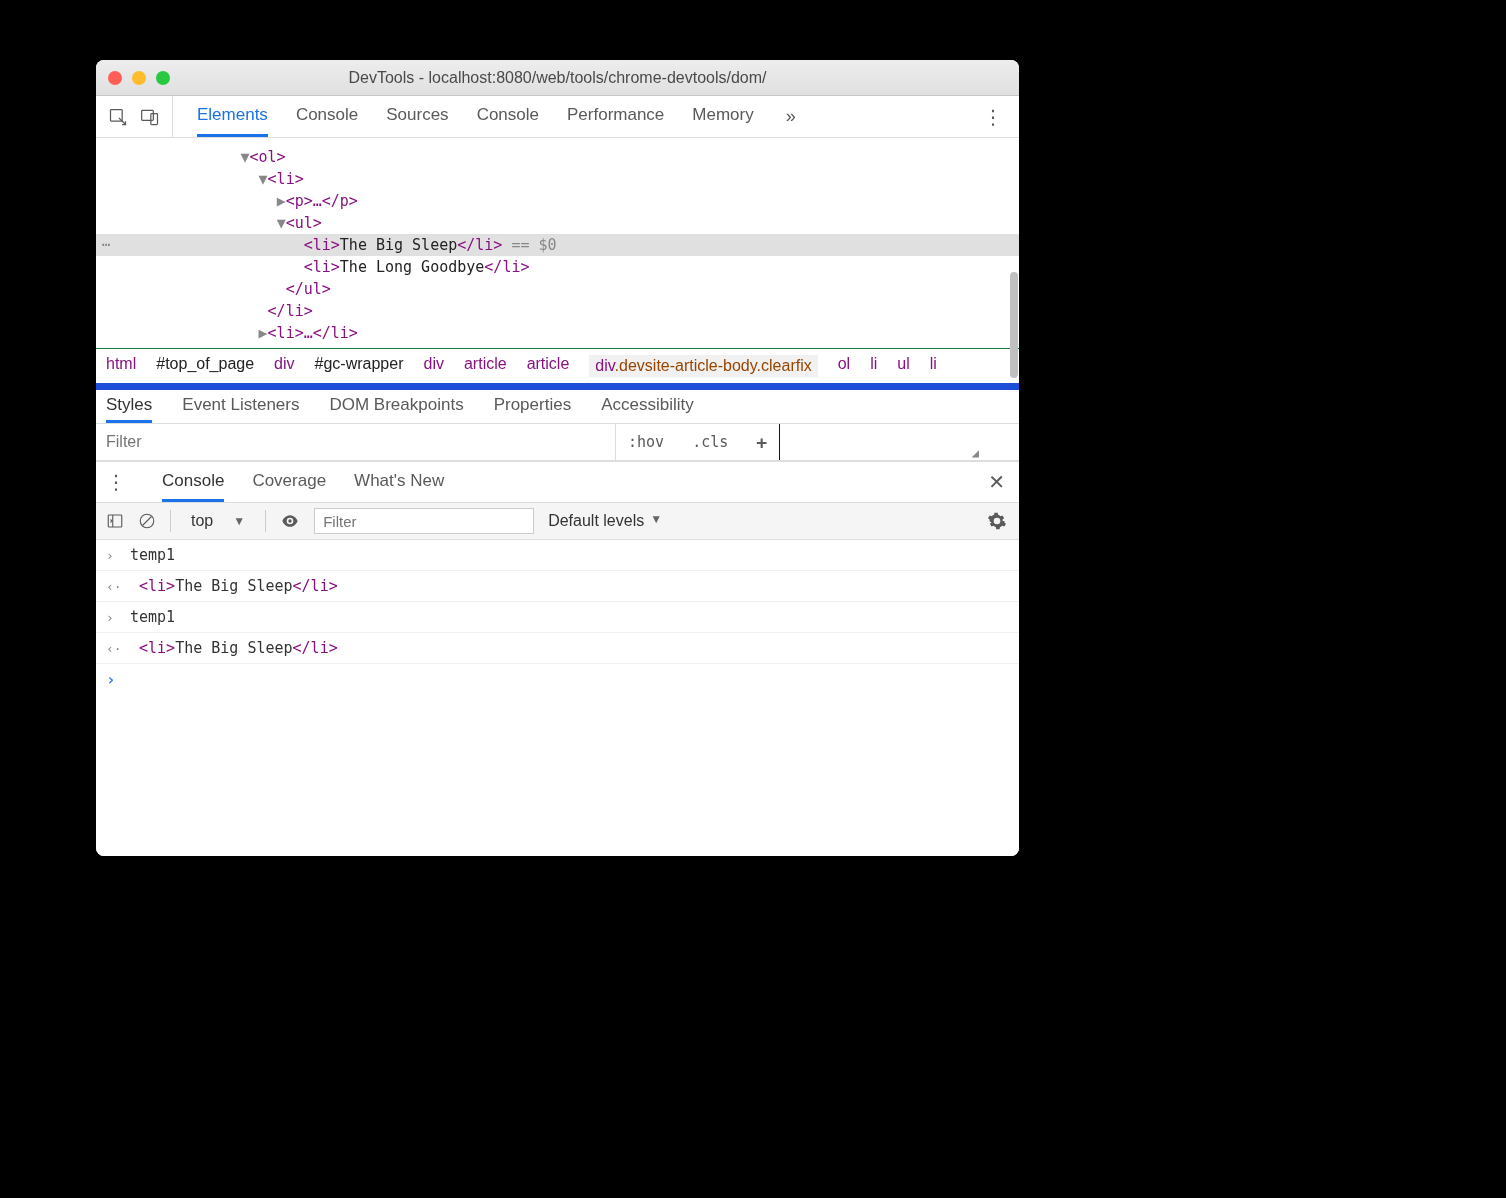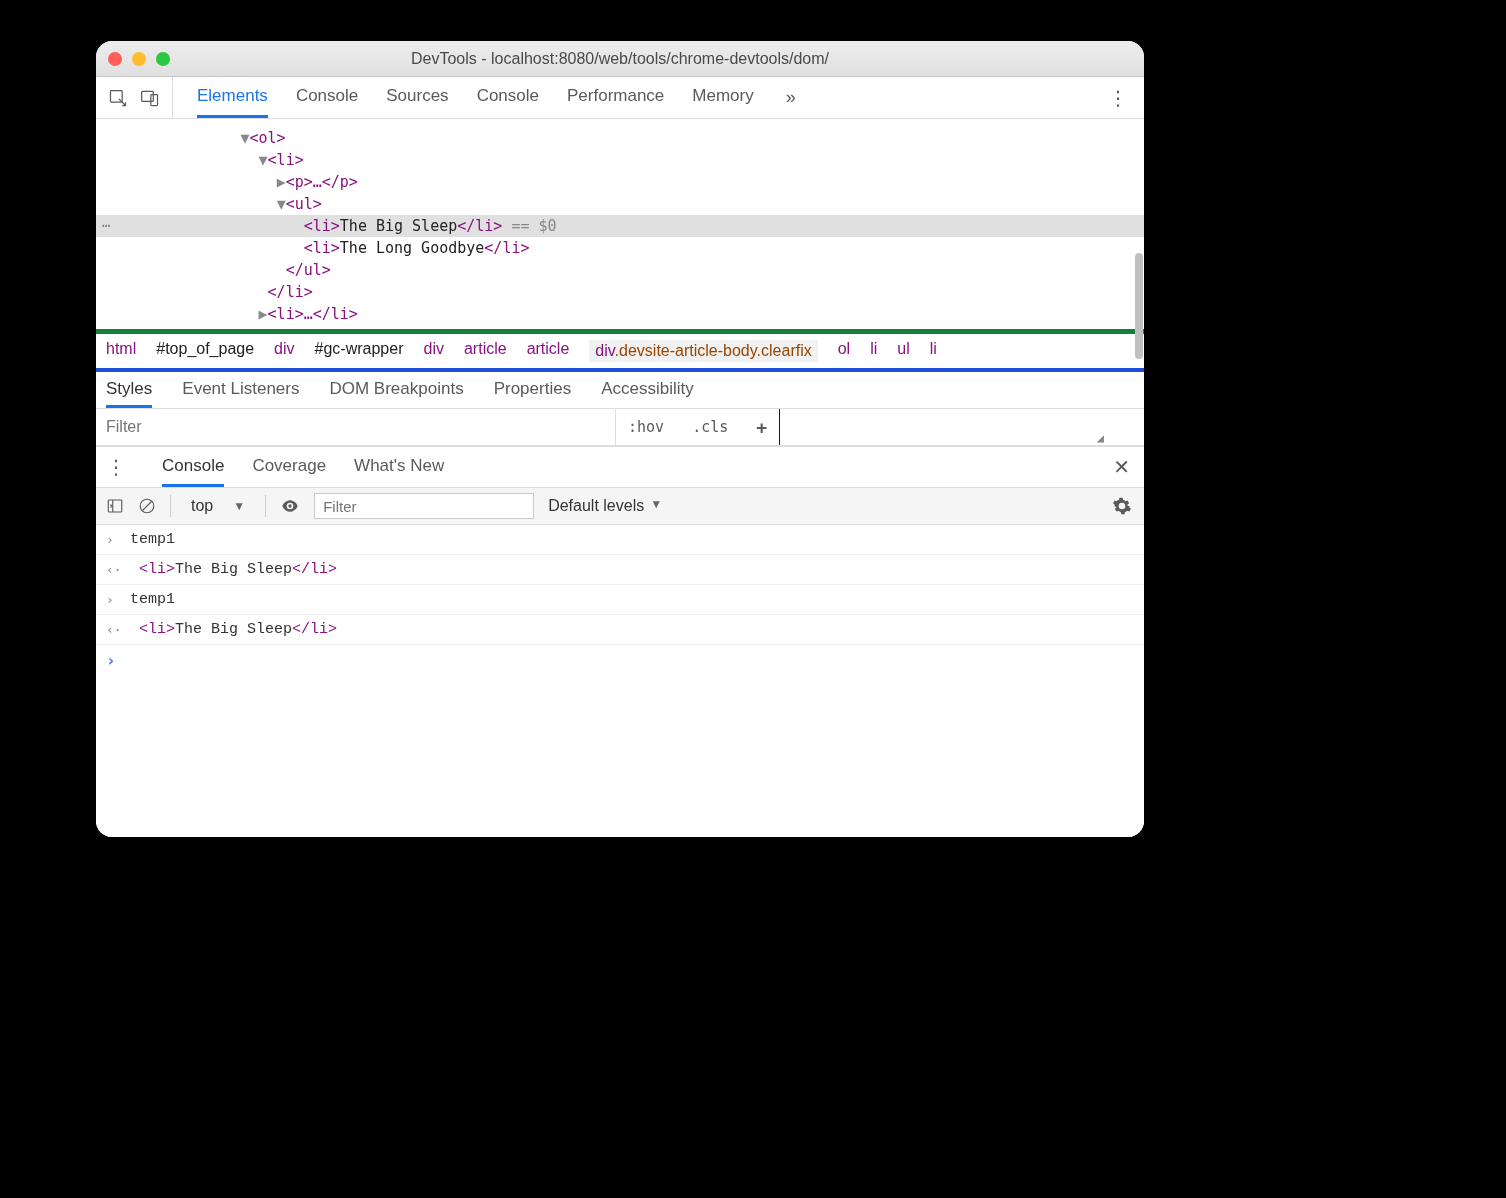--- a/index.html
+++ b/index.html
@@ -1,17 +1,17 @@
 <!DOCTYPE html>
 <html><head>
 <meta charset="utf-8">
 <style>
 * { box-sizing: border-box; margin: 0; padding: 0; }
 body { background: #000; width: 1506px; height: 1198px; font-family: -apple-system, BlinkMacSystemFont, "Segoe UI", Helvetica, Arial, sans-serif; position: relative; }
-.window { position: absolute; left: 96px; top: 41px; width: 1048px; height: 796px; background: #fff; border-radius: 16px; box-shadow: 0 20px 60px rgba(0,0,0,0.5); overflow: hidden; display: flex; flex-direction: column; }
+.window { position: absolute; left: 96px; top: 60px; width: 923px; height: 796px; background: #fff; border-radius: 8px; box-shadow: 0 20px 60px rgba(0,0,0,0.5); overflow: hidden; display: flex; flex-direction: column; }
 .titlebar { height: 36px; background: linear-gradient(#ededed, #e0e0e0); border-bottom: 1px solid #c7c7c7; display: flex; align-items: center; padding: 0 12px; position: relative; }
 .traffic { display: flex; gap: 10px; }
 .tl { width: 14px; height: 14px; border-radius: 50%; }
 .tl.red { background: #ff5f57; }
 .tl.yellow { background: #ffbd2e; }
 .tl.green { background: #28c940; }
 .title { position: absolute; left: 50%; transform: translateX(-50%); font-size: 16px; color: #4a4a4a; }
 .maintabs { height: 42px; border-bottom: 1px solid #ddd; display: flex; align-items: center; padding: 0 12px; gap: 8px; position: relative; }
 .tool-icons { display: flex; gap: 12px; align-items: center; padding-right: 12px; border-right: 1px solid #ddd; height: 100%; }
 .svgicon { width: 20px; height: 20px; fill: none; stroke: #5a5a5a; stroke-width: 1.5; }
@@ -22,26 +22,26 @@
 .kebab { position: absolute; right: 16px; font-size: 20px; color: #5a5a5a; cursor: pointer; }
 .dom-tree { font-family: Menlo, Consolas, monospace; font-size: 15px; padding: 8px 0 4px 0; color: #222; background: #fff; position: relative; }
 .tree-line { padding: 2px 0; white-space: pre; }
 .tree-line.selected { background: #e0e0e0; }
 .ellipsis-left { position: absolute; left: 6px; color: #888; font-size: 14px; }
 .tag { color: #881280; }
 .text { color: #222; }
 .arrow { color: #888; }
 .eqzero { color: #888; }
 .scrollthumb { position: absolute; right: 1px; top: 134px; width: 8px; height: 106px; background: #c0c0c0; border-radius: 4px; }
-.breadcrumb { border-top: 5px solid #15803d; padding: 6px 10px; font-size: 16px; display: flex; gap: 20px; flex-wrap: wrap; white-space: nowrap; }
+.breadcrumb { border-top: 1px solid #15803d; padding: 6px 10px; font-size: 16px; display: flex; gap: 20px; flex-wrap: wrap; white-space: nowrap; }
 .bc { color: #881280; cursor: pointer; }
 .bc.idspec { color: #222; }
 .bc.highlight { background: #f1f1f1; padding: 2px 6px; color: #881280; }
 .bc .cls { color: #994500; }
-.styles-tabs { border-top: 4px solid #1d4ed8; display: flex; gap: 30px; padding: 0 10px; height: 40px; align-items: center; font-size: 17px; color: #5a5a5a; }
+.styles-tabs { border-top: 7px solid #1d4ed8; display: flex; gap: 30px; padding: 0 10px; height: 40px; align-items: center; font-size: 17px; color: #5a5a5a; }
 .styles-tabs .stab { cursor: pointer; height: 100%; display: flex; align-items: center; border-bottom: 3px solid transparent; }
 .styles-tabs .stab.active { color: #333; border-bottom-color: #1a73e8; }
 .filter-row { border-top: 1px solid #ddd; border-bottom: 1px solid #ddd; height: 38px; display: flex; align-items: stretch; }
 .filter-input { flex: 0 0 520px; border: none; border-right: 1px solid #ddd; padding: 0 10px; font-size: 16px; color: #888; outline: none; }
 .filter-btns { display: flex; align-items: center; gap: 28px; padding: 0 12px; font-family: Menlo, monospace; font-size: 15px; color: #5a5a5a; border-right: 1px solid #0f172a; }
 .plus { font-size: 18px; font-weight: bold; cursor: pointer; }
 .expand-hint { position: absolute; right: 40px; bottom: 0; font-size: 12px; color: #888; }
 .drawer { border-top: 1px solid #ddd; display: flex; flex-direction: column; flex: 1; min-height: 0; }
 .drawer-tabs { height: 40px; display: flex; align-items: center; padding: 0 10px; gap: 28px; font-size: 17px; color: #5a5a5a; position: relative; }
 .drawer-tabs .dkebab { font-size: 20px; cursor: pointer; margin-right: 8px; }
@@ -52,21 +52,21 @@
 .console-toolbar .sep { width: 1px; height: 22px; background: #ccc; }
 .ctx-select { display: flex; align-items: center; gap: 20px; font-size: 16px; color: #333; cursor: pointer; padding: 0 6px; }
 .ctx-select .caret { font-size: 12px; color: #666; }
 .console-filter { width: 220px; height: 26px; border: 1px solid #ccc; background: #fff; padding: 0 8px; font-size: 15px; color: #888; outline: none; }
 .levels { font-size: 16px; color: #333; cursor: pointer; display: flex; align-items: flex-start; gap: 6px; }
 .gear { position: absolute; right: 12px; cursor: pointer; }
 .console-body { font-family: Menlo, Consolas, monospace; font-size: 15px; background: #fff; flex: 1; }
 .crow { display: flex; align-items: center; padding: 6px 10px; border-bottom: 1px solid #f0f0f0; gap: 10px; }
 .cicon { width: 14px; color: #888; font-size: 13px; }
 .cicon.blue { color: #367cf1; }
-.ctext { color: #333; font-family: Liberation Mono, monospace; }
+.ctext { color: #333; }
 .ctext .tag { color: #881280; }
 </style>
 </head>
 <body>
 
 <div class="window">
 
   <div class="titlebar">
     <div class="traffic">
       <div class="tl red"></div>

